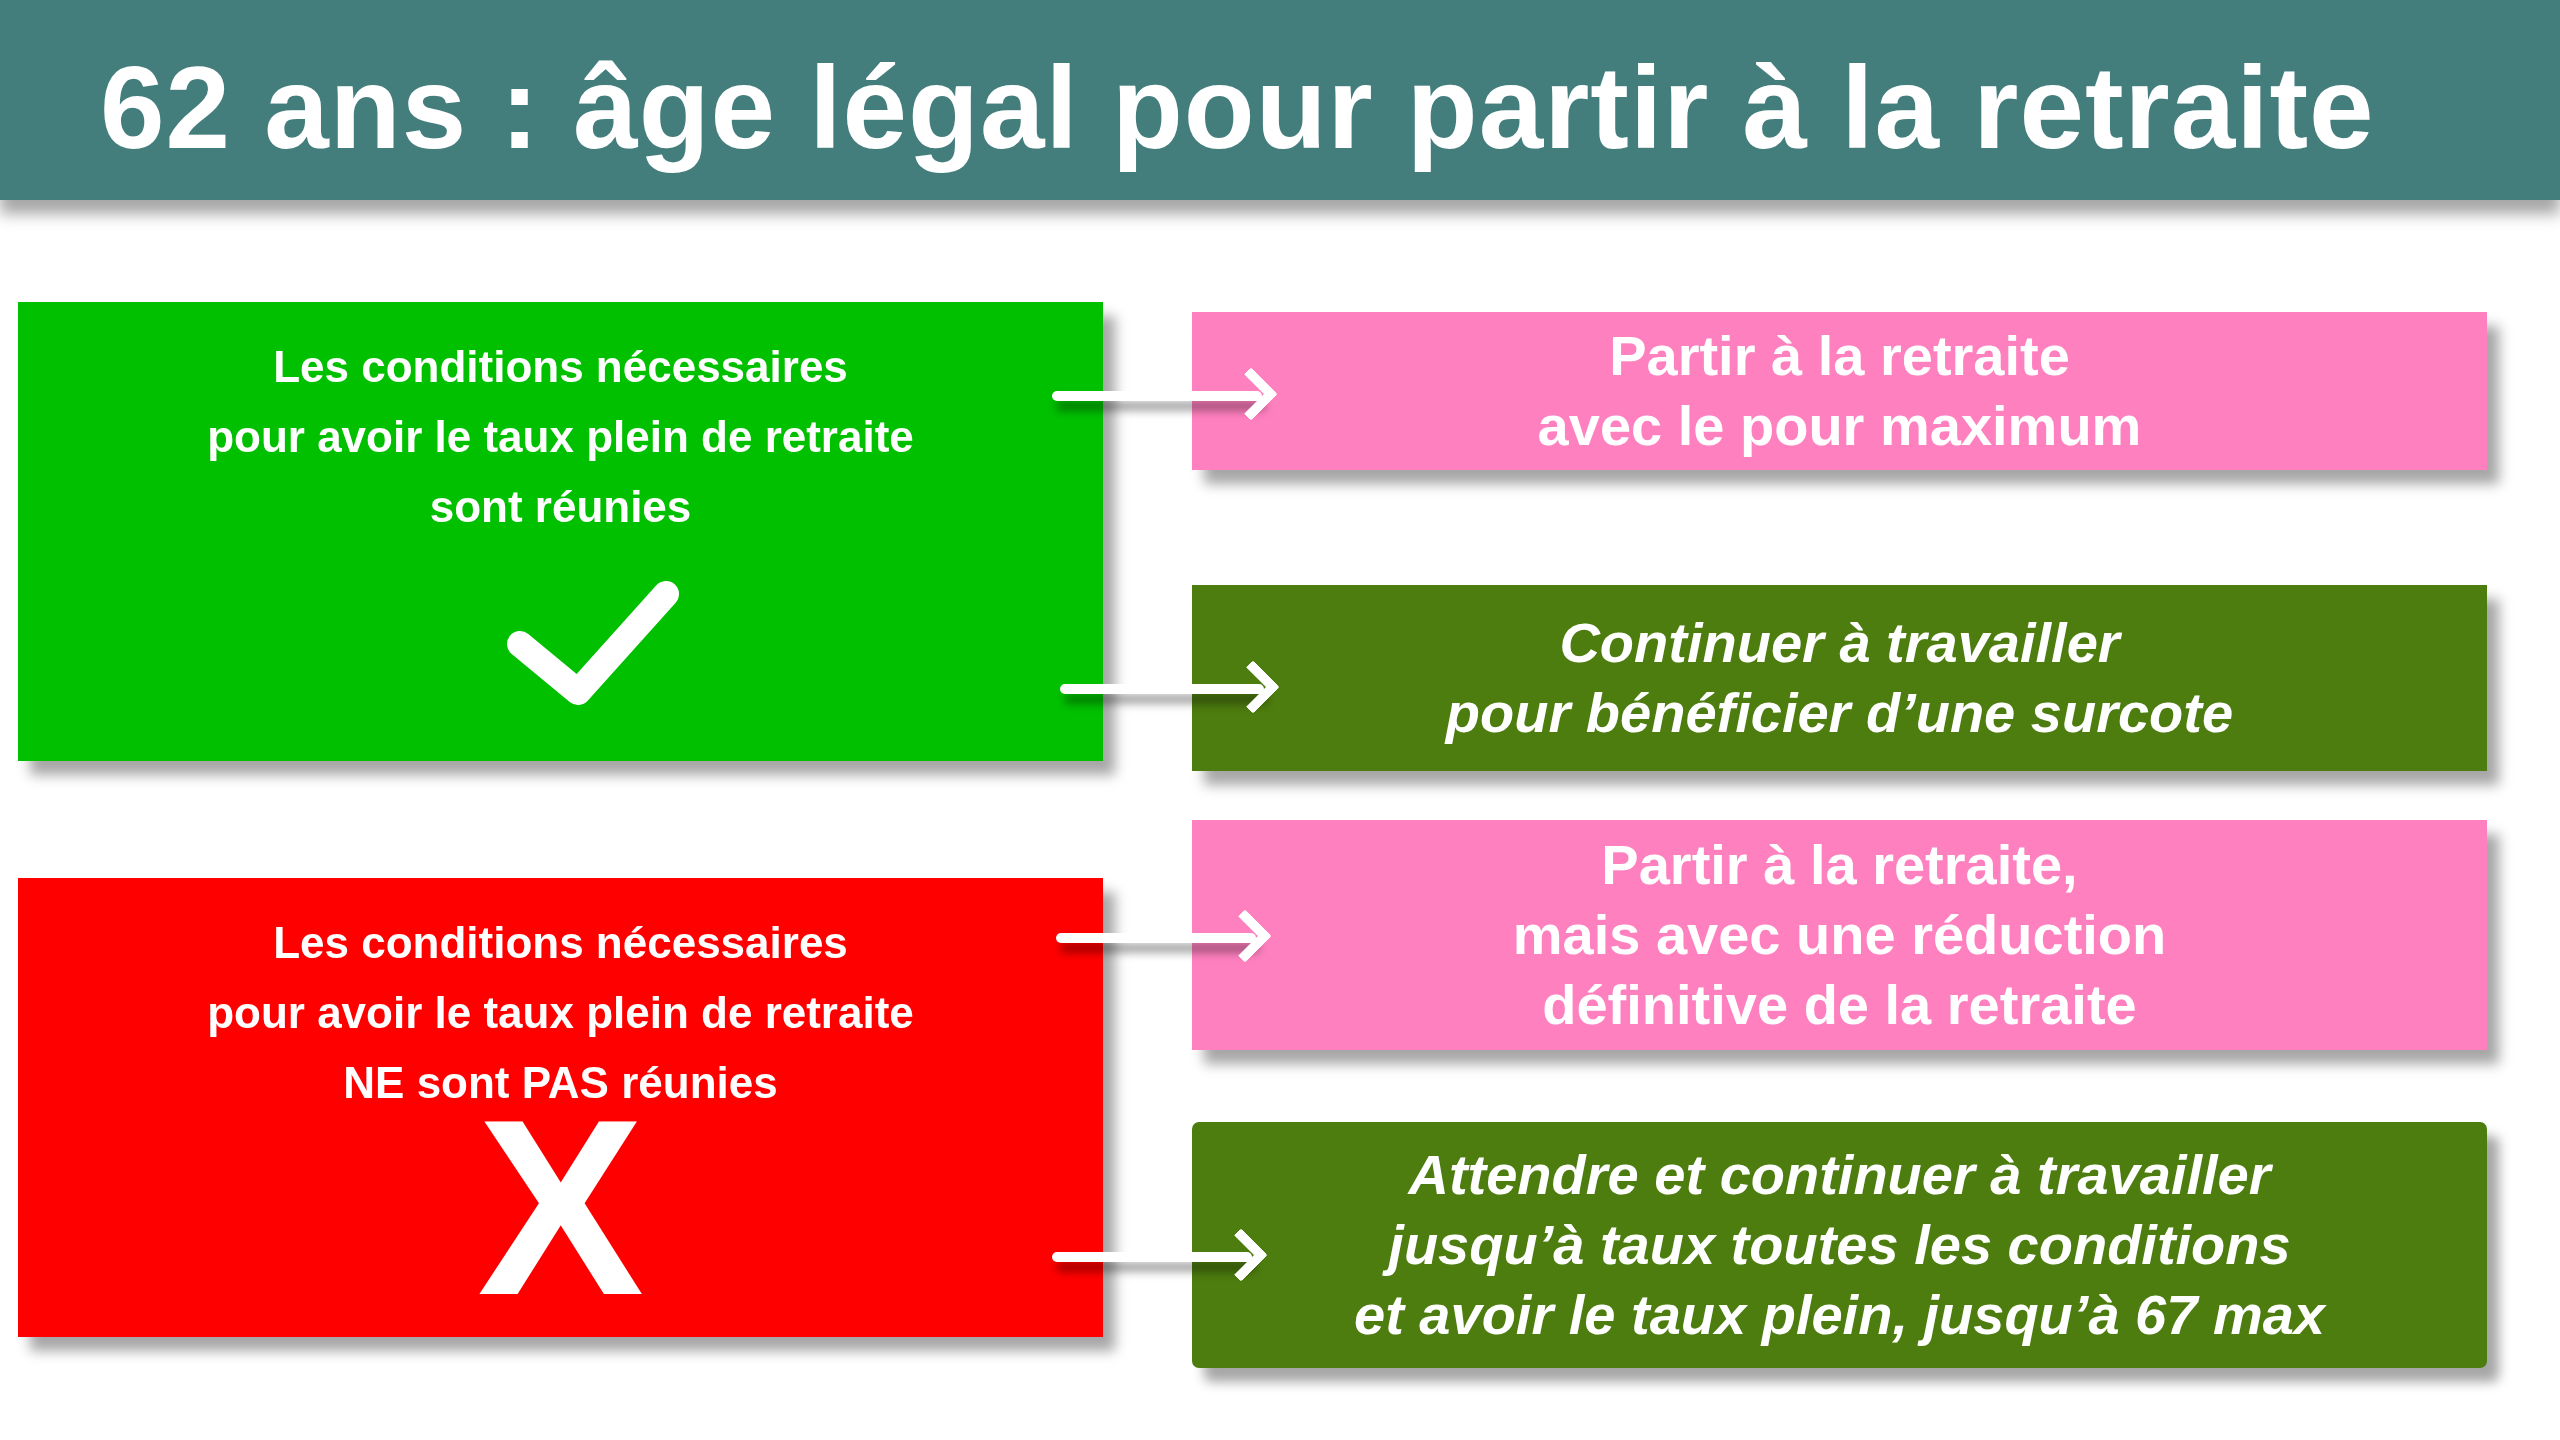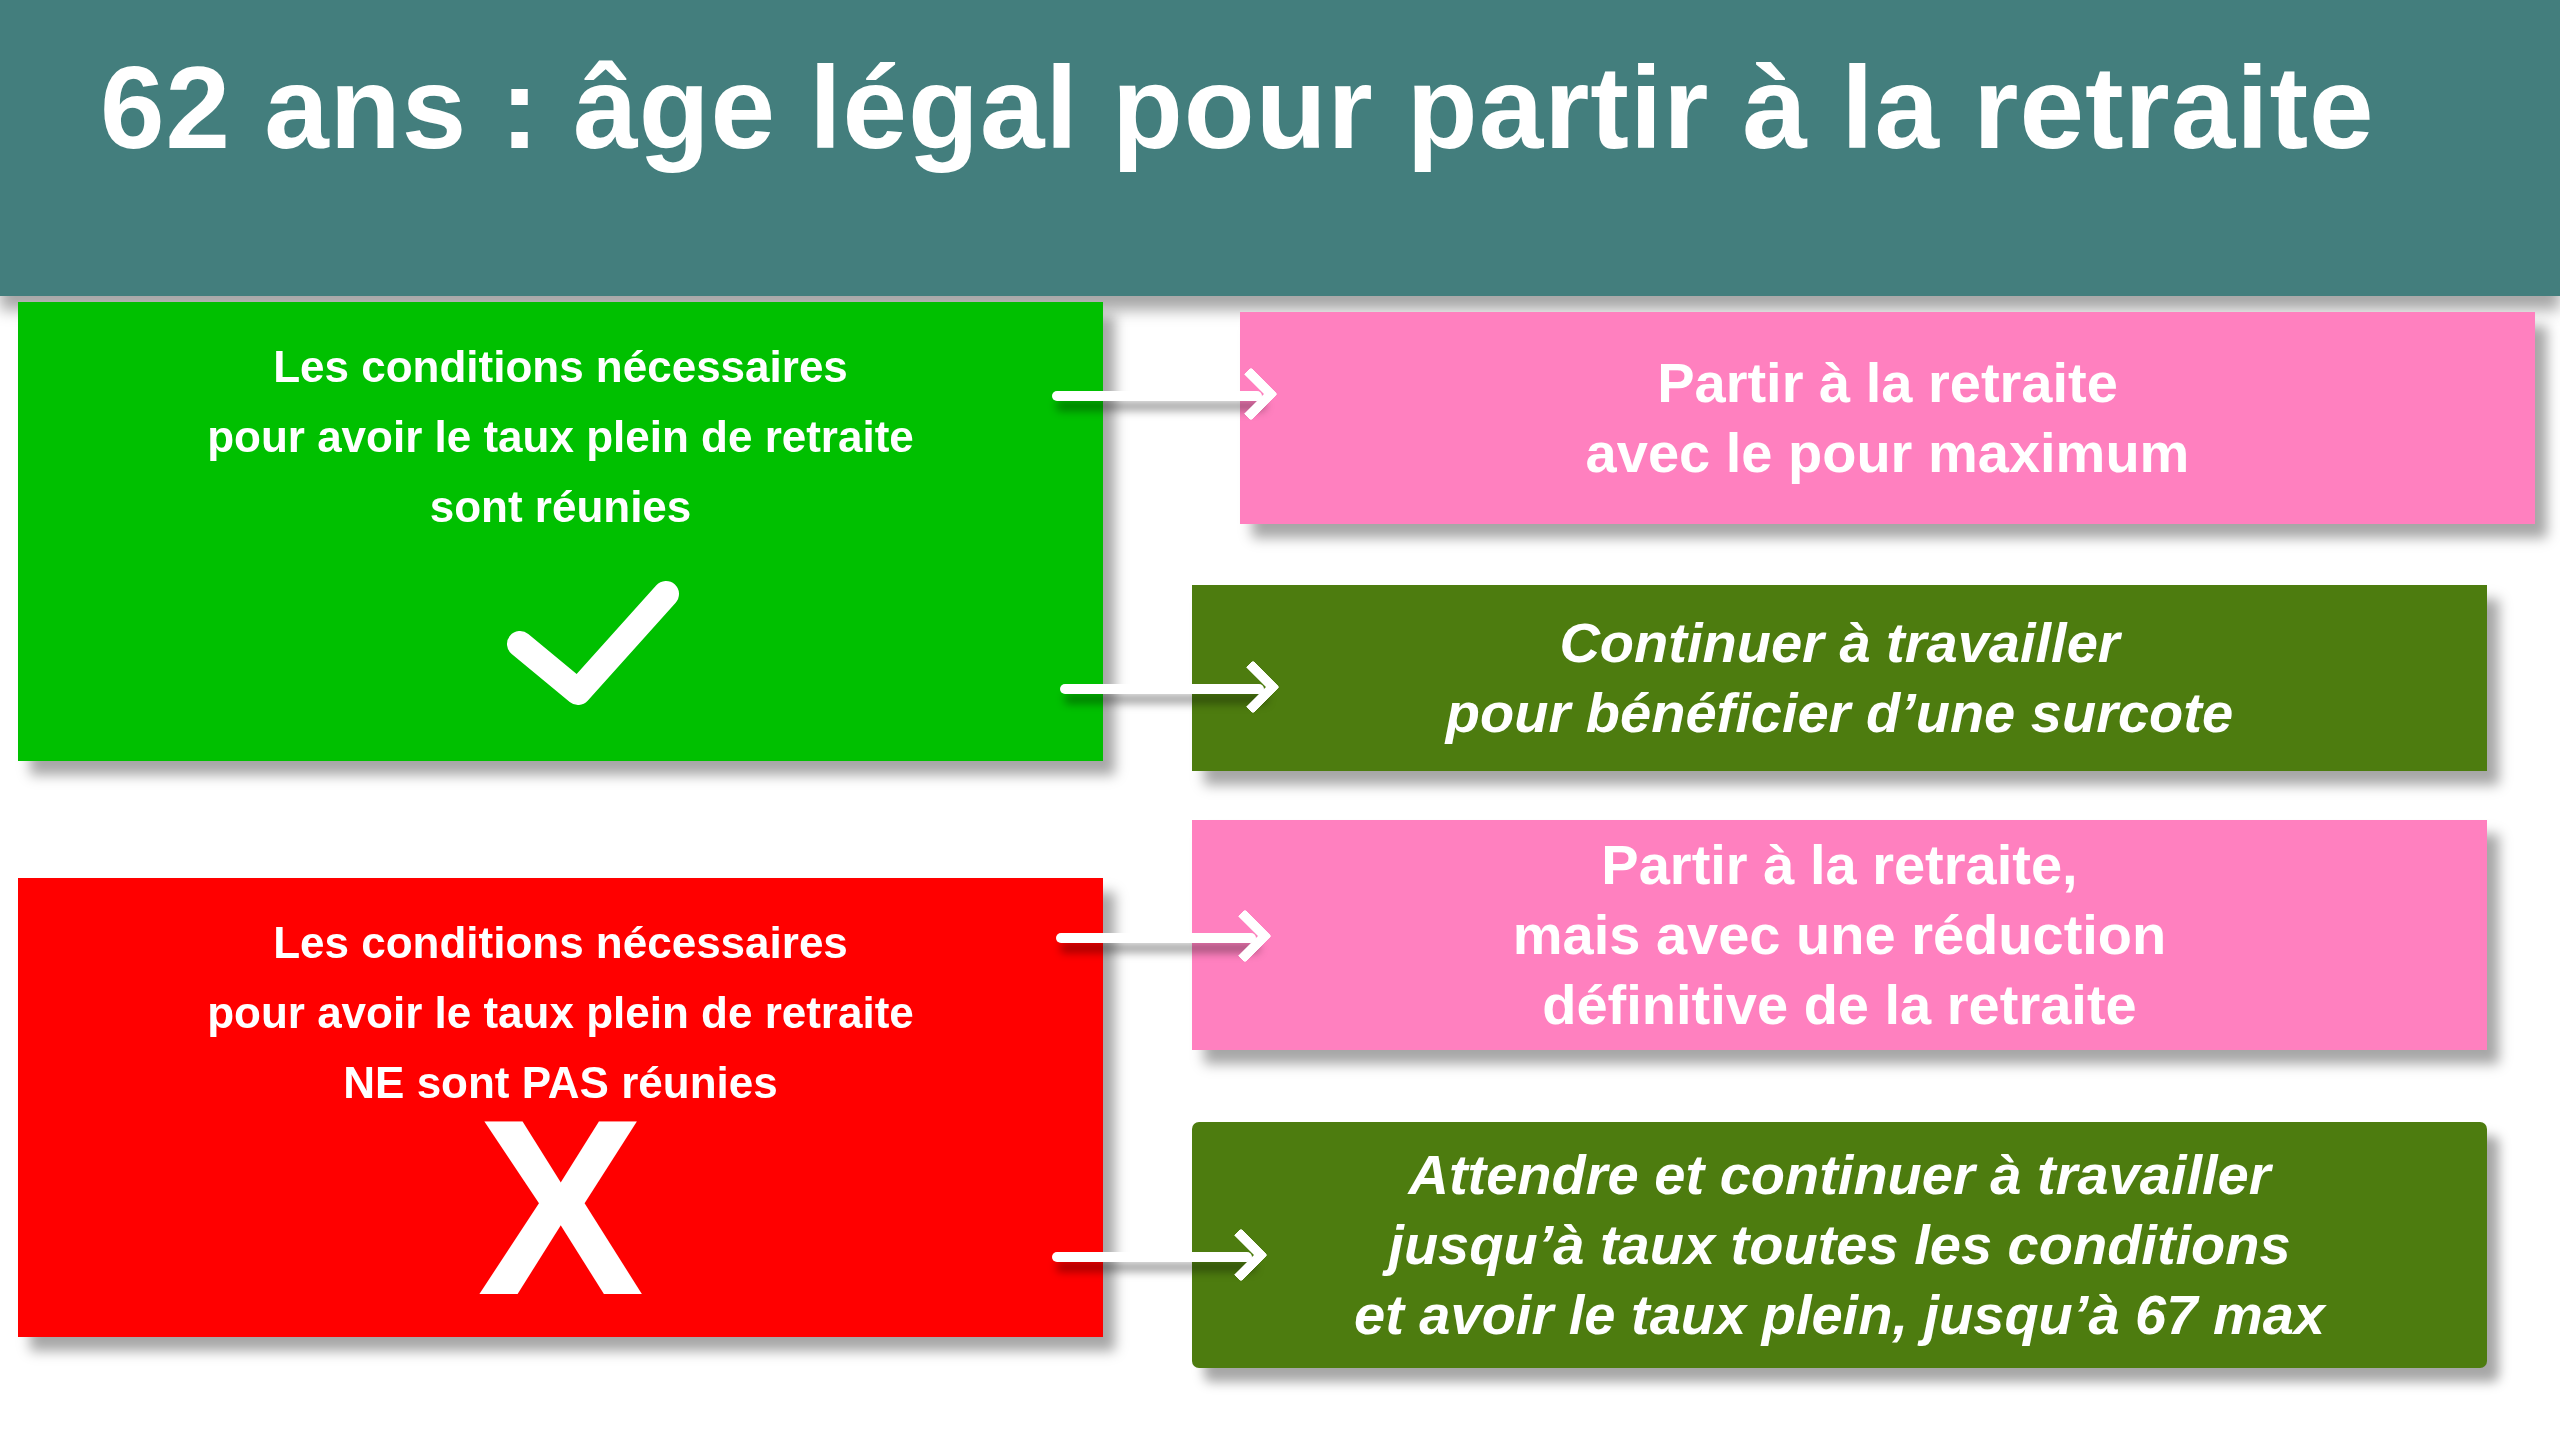--- a/index.html
+++ b/index.html
@@ -1,18 +1,18 @@
 <!DOCTYPE html>
 <html><head>
 <meta charset="utf-8">
 <style>
   html, body { margin:0; padding:0; }
   body { width:2560px; height:1440px; background:#ffffff; position:relative; overflow:hidden;
          font-family:"Liberation Sans", sans-serif; }
-  .titlebar { position:absolute; left:0; top:0; width:2560px; height:296px; background:#437E7D;
+  .titlebar { position:absolute; left:0; top:0; width:2560px; height:200px; background:#437E7D;
               box-shadow:0 14px 14px rgba(0,0,0,0.35); }
   .title { position:absolute; left:100px; top:38px; color:#fff; font-weight:bold; font-size:116px;
            line-height:140px; letter-spacing:1px; white-space:nowrap; }
   .box { position:absolute; color:#fff; font-weight:bold; text-align:center;
          box-shadow:12px 14px 12px rgba(0,0,0,0.35); }
   .cond { left:18px; width:1085px; height:459px; }
   .cond .text { position:absolute; left:0; right:0; top:30px; font-size:44px; line-height:70px; }
   .green { top:302px; background:#00C000; }
   .red { top:878px; background:#FF0000; }
   .check { position:absolute; left:480px; top:270px; width:190px; height:140px; }
@@ -47,21 +47,21 @@
 
 <div class="box cond red">
   <div class="text">
     <div>Les conditions nécessaires</div>
     <div>pour avoir le taux plein de retraite</div>
     <div>NE sont PAS réunies</div>
   </div>
   <div class="xmark">X</div>
 </div>
 
-<div class="box opt pink" style="top:312px;height:212px;margin-left:48px;">
+<div class="box opt pink" style="top:312px;height:158px;">
   <div class="text">
     <div>Partir à la retraite</div>
     <div>avec le pour maximum</div>
   </div>
 </div>
 <div class="box opt teal" style="top:585px;height:186px;">
   <div class="text">
     <div>Continuer à travailler</div>
     <div>pour bénéficier d’une surcote</div>
   </div>

